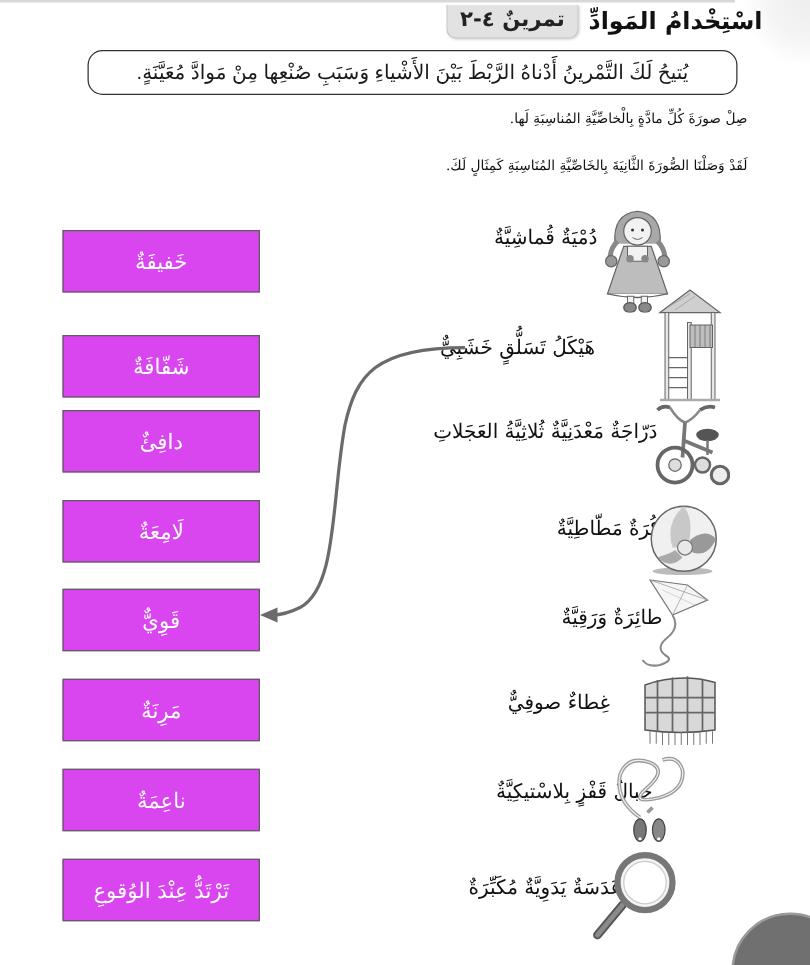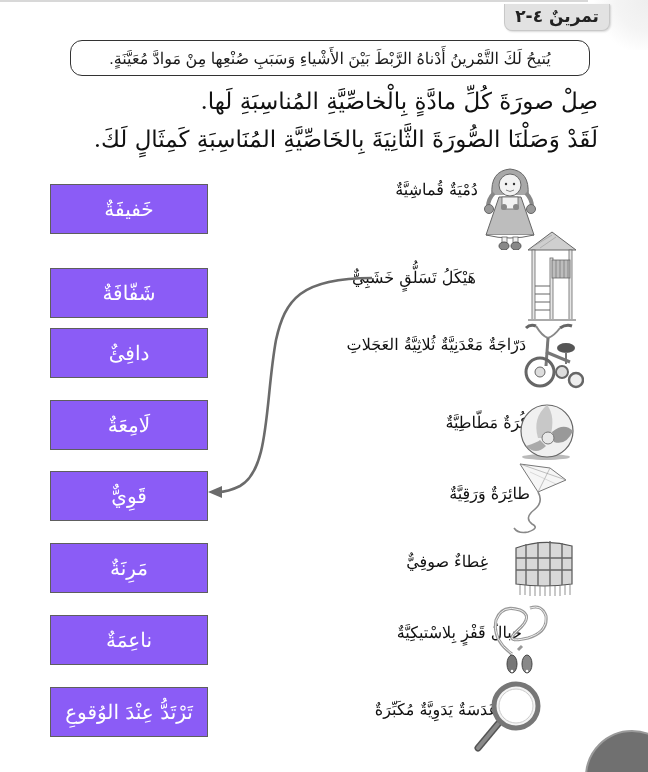--- a/index.html
+++ b/index.html
@@ -29,30 +29,30 @@
     }
     .header-title { font-size: 19px; font-weight: bold; color: #111; }
     .intro-box {
       position: absolute; left: 70px; top: 40px; width: 520px; height: 36px;
       border: 1.6px solid #333; border-radius: 12px; box-sizing: border-box;
       direction: rtl; display: flex; align-items: center; justify-content: center;
       font-size: 16px; font-family: Liberation Sans, sans-serif;
     }
     .instr {
       position: absolute; right: 50px; direction: rtl; text-align: right;
-      font-size: 23px; font-family: "DejaVu Serif", serif; color: #111;
+      font-size: 11px; font-family: "DejaVu Serif", serif; color: #111;
     }
     .instr-1 { top: 88px; }
     .instr-2 { top: 126px; }
 
     .prop-box {
       position: absolute; left: 50px; width: 158px; height: 50px;
-      background: #8b5cf6; color: #ffffff; border: 1px solid #5e5e5e;
+      background: #d946ef; color: #ffffff; border: 1px solid #5e5e5e;
       display: flex; align-items: center; justify-content: center;
-      direction: rtl; font-size: 20px; font-family: "DejaVu Serif", serif;
+      direction: rtl; font-size: 17px; font-family: "DejaVu Serif", serif;
       box-sizing: border-box;
     }
 
     .item-label {
       position: absolute; direction: rtl; text-align: right;
       font-size: 16px; font-family: "DejaVu Serif", serif; color: #111; white-space: nowrap;
     }
     .item-pic { position: absolute; }
 
     .connector { position: absolute; left: 0; top: 0; width: 648px; height: 772px; pointer-events: none; }
@@ -62,20 +62,21 @@
     }
   </style>
 </head>
 <body>
 
 <div class="top-rule"></div>
 <div class="corner-deco"></div>
 
 <div class="header">
   <span class="exercise-tab">تمرينٌ ٤-٢</span>
+  <span class="header-title">اسْتِخْدامُ المَوادِّ</span>
 </div>
 
 <div class="intro-box">
   <span>يُتيحُ لَكَ التَّمْرينُ أَدْناهُ الرَّبْطَ بَيْنَ الأَشْياءِ وَسَبَبِ صُنْعِها مِنْ مَوادَّ مُعَيَّنَةٍ.</span>
 </div>
 
 <div class="instr instr-1">صِلْ صورَةَ كُلِّ مادَّةٍ بِالْخاصِّيَّةِ المُناسِبَةِ لَها.</div>
 <div class="instr instr-2">لَقَدْ وَصَلْنَا الصُّورَةَ الثَّانِيَةَ بِالخَاصِّيَّةِ المُنَاسِبَةِ كَمِثَالٍ لَكَ.</div>
 
 <div class="prop-box" style="top:184px">

